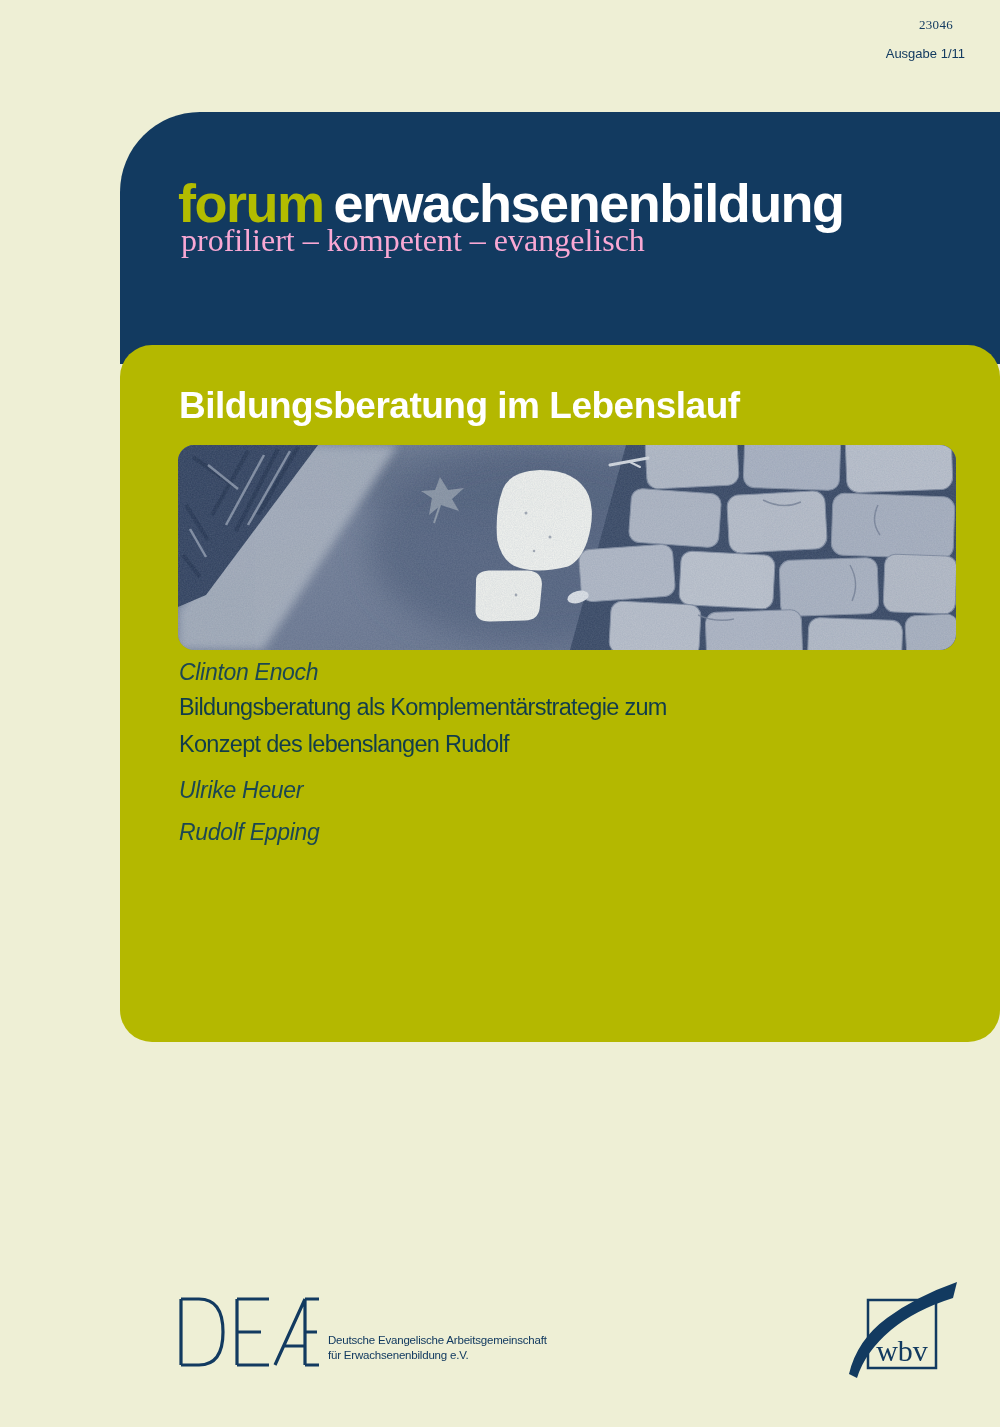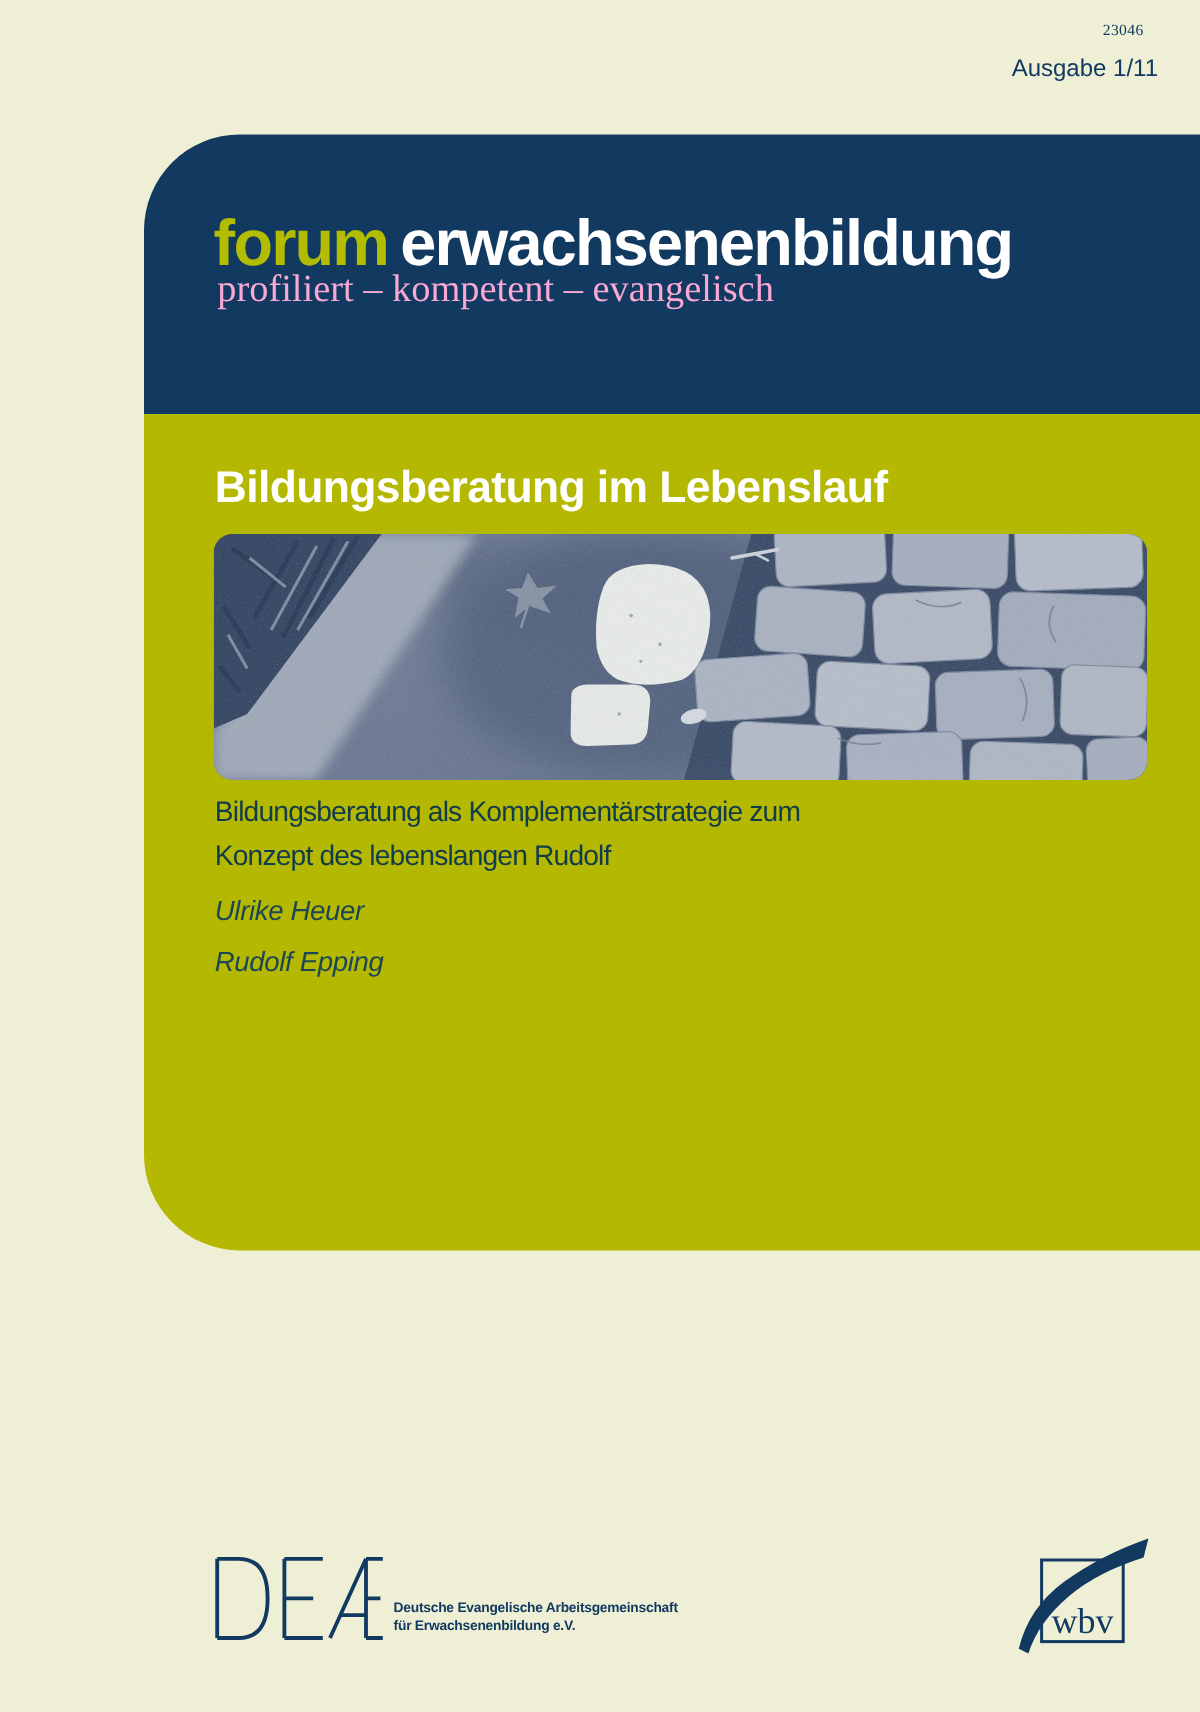--- a/index.html
+++ b/index.html
@@ -8,21 +8,21 @@
     background: #eeefd5; overflow: hidden;
     font-family: "Liberation Sans", sans-serif;
   }
   
   .order-code {
     position: absolute; top: 17px; right: 47px;
     font-size: 13px; color: #123a60; letter-spacing: 0.3px; font-family: Liberation Serif, serif;
   }
   .issue-label {
     position: absolute; top: 46px; right: 35px;
-    font-size: 20px; color: #123a60;
+    font-size: 13px; color: #123a60;
   }
   
   .navy-panel {
     position: absolute; left: 120px; right: 0; top: 112px; height: 252px;
     background: #123a60; border-top-left-radius: 80px;
   }
   .masthead-title {
     position: absolute; left: 58px; top: 60px; margin: 0;
     font-size: 54px; font-weight: bold; letter-spacing: -1.5px;
     color: #ffffff; white-space: nowrap;
@@ -30,21 +30,21 @@
   .masthead-title .accent { color: #b2bc00; }
   .masthead-title .main { margin-left: 10px; }
   .masthead-subtitle {
     position: absolute; left: 61px; top: 110px;
     font-family: "Liberation Serif", serif;
     font-size: 32px; color: #f9a8d4; white-space: nowrap;
   }
   
   .green-panel {
     position: absolute; left: 120px; right: 0; top: 345px; height: 697px;
-    background: #b4b800; border-bottom-left-radius: 80px;
+    background: #b4b800; border-bottom-left-radius: 80px; border-radius: 32px;
   }
   .cover-headline {
     position: absolute; left: 59px; top: 40px; margin: 0;
     font-size: 37px; font-weight: bold; letter-spacing: -0.5px;
     color: #ffffff; white-space: nowrap;
   }
   .photo-wrap {
     position: absolute; left: 58px; top: 100px; width: 778px; height: 205px;
     border-radius: 16px; overflow: hidden;
   }
@@ -58,21 +58,21 @@
   }
   .article .title {
     font-size: 23.5px; font-weight: normal; color: #113c4b;
     line-height: 37px; letter-spacing: -0.7px;
   }
   .article .title span { display: block; white-space: nowrap; }
   
   .deae-logo { position: absolute; left: 177px; top: 1296px; }
   .deae-text {
     position: absolute; left: 328px; top: 1333px;
-    font-size: 11.5px; font-weight: bold; color: #123a60;
+    font-size: 11.5px; font-weight: normal; color: #123a60;
     line-height: 15px; letter-spacing: -0.2px;
   }
   .wbv-logo { position: absolute; left: 843px; top: 1276px; }
 </style>
 </head>
 <body>
 
 <div class="page">
 
   <div class="order-code">23046</div>
@@ -171,20 +171,21 @@
         <path d="M432,20 L470,13" stroke="#d5dae0" stroke-width="3" stroke-linecap="round"></path>
         <path d="M452,17 L462,22" stroke="#d5dae0" stroke-width="2" stroke-linecap="round"></path>
 
         <rect width="778" height="205" filter="url(#grainDark)" opacity="0.40"></rect>
         <rect width="778" height="205" filter="url(#grainLight)" opacity="0.32"></rect>
       </svg>
     </div>
 
     <div class="articles">
       <div class="article">
+        <div class="author">Clinton Enoch</div>
         <div class="title">
           <span>Bildungsberatung als Komplementärstrategie zum</span>
           <span>Konzept des lebenslangen Rudolf</span>
         </div>
       </div>
       <div class="article">
         <div class="author">Ulrike Heuer</div>
         <div class="title">
         </div>
       </div>

